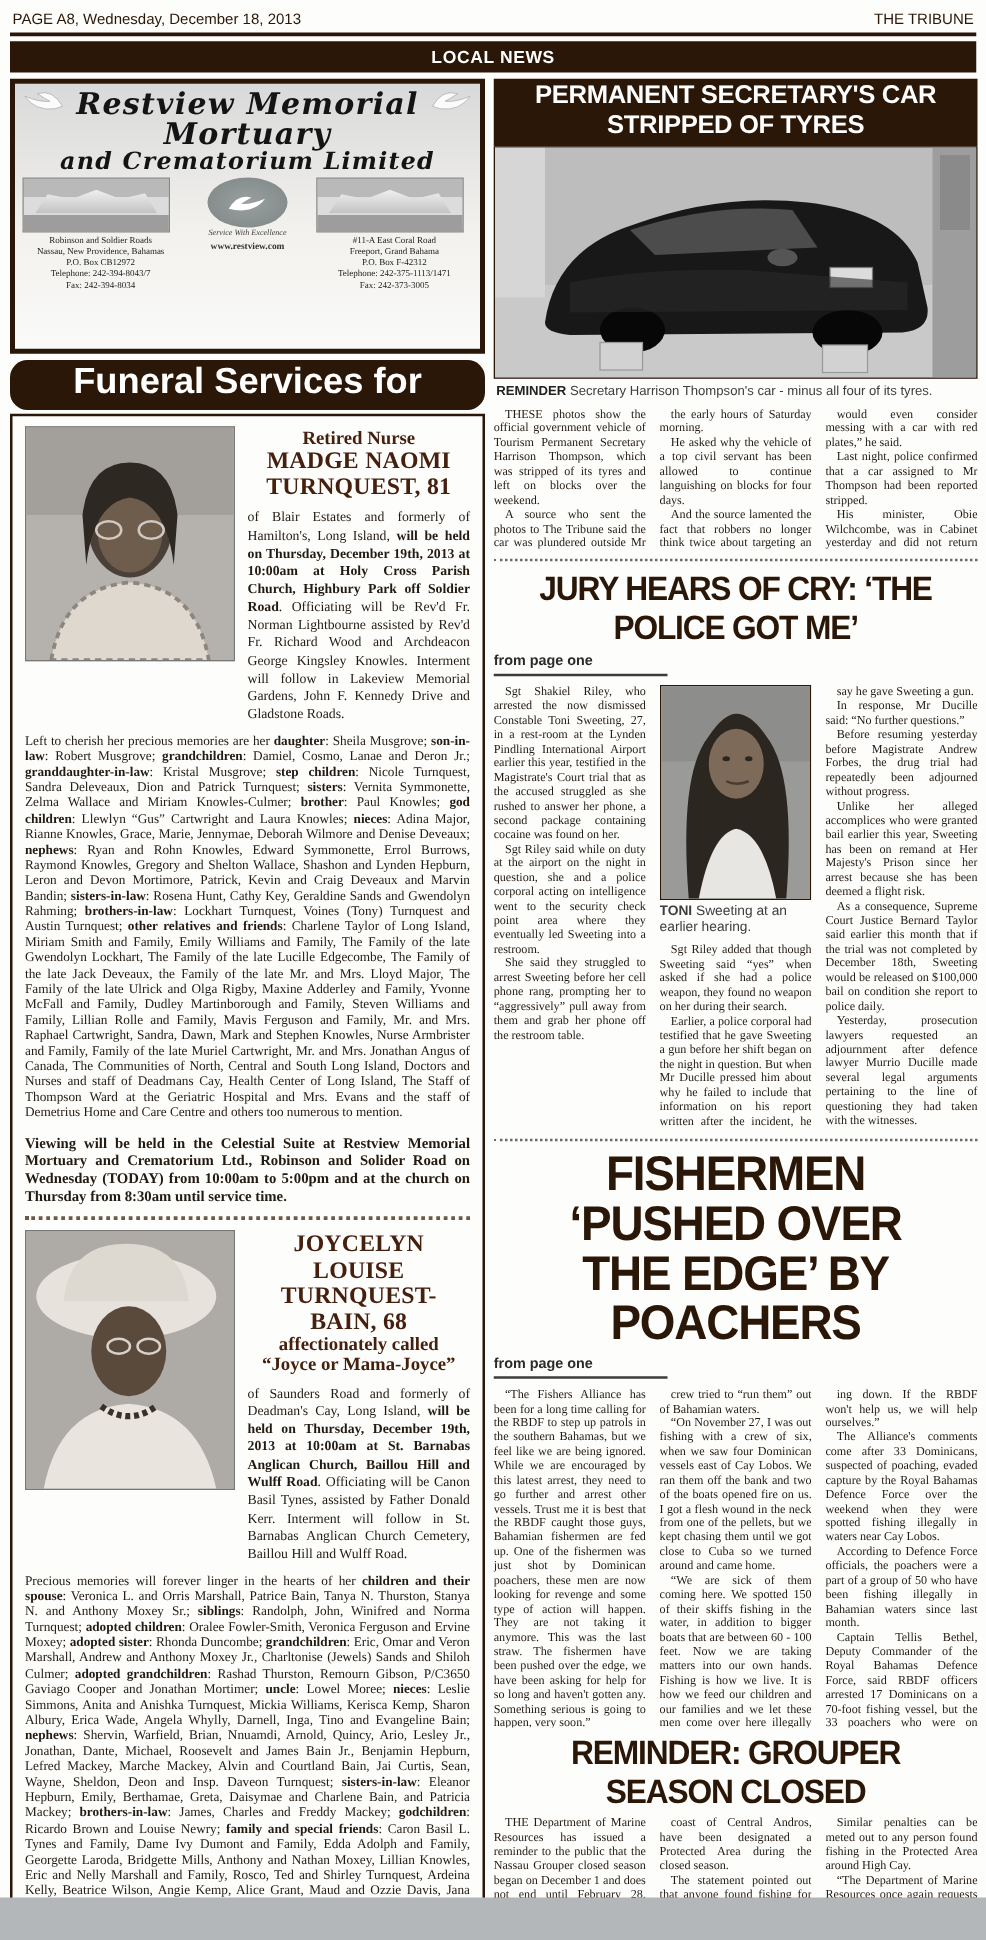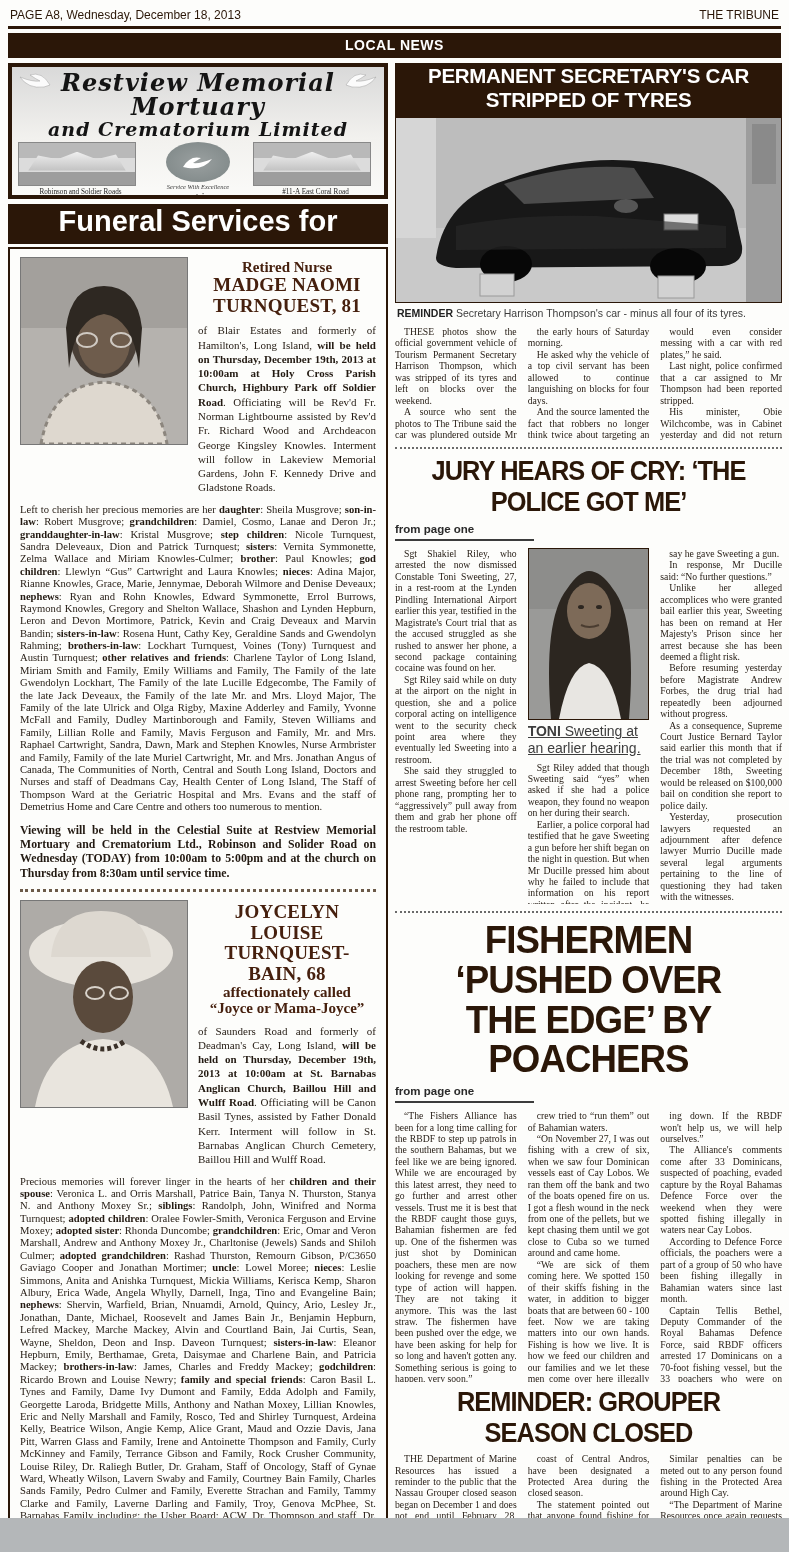--- a/index.html
+++ b/index.html
@@ -17,21 +17,21 @@
   .section-bar { background:#2b1708; color:#fff; text-align:center;
     font-family:"Liberation Sans", sans-serif; font-weight:bold; font-size:14px;
     letter-spacing:.5px; padding:4px 0 5px; margin-top:4px; }
 
   .cols { display:flex; gap:7px; margin-top:5px; }
   .left-col { width:380px; flex:none; }
   .right-col { width:387px; flex:none; }
 
   
   .ad-box { border:4px solid #2b1708; background:linear-gradient(180deg,#d9d9d9,#f2f1ee 55%,#fafaf8);
-    height:136px; overflow:hidden; position:relative; padding:4px 6px 0; }
+    height:220px; overflow:hidden; position:relative; padding:4px 6px 0; }
   .ad-title { text-align:center; font-family:"DejaVu Serif", serif; font-style:italic;
     font-weight:bold; color:#141414; line-height:1.02; }
   .ad-title .l1 { font-size:24px; letter-spacing:1px; }
   .ad-title .l2 { font-size:19px; letter-spacing:1px; }
   .ad-dove { position:absolute; top:2px; width:34px; height:22px; opacity:.9; }
   .ad-dove.right { right:6px; } .ad-dove.left { left:6px; transform:scaleX(-1); }
   .ad-mid { display:flex; justify-content:flex-end; align-items:flex-start; margin-top:3px; }
   .ad-photo { width:118px; height:44px; border:1px solid #888;
     background:linear-gradient(180deg,#b9b9b9 0 35%,#dcdcdc 35% 70%,#9d9d9d 70%); position:relative; }
   .ad-photo:before { content:""; position:absolute; left:8%; top:20%; width:84%; height:45%;
@@ -39,21 +39,21 @@
   .ad-center { width:110px; text-align:center; }
   .ad-oval { width:64px; height:40px; margin:0 auto; border-radius:50%;
     background:radial-gradient(#9aa0a0,#7c8585); display:flex; align-items:center; justify-content:center; }
   .ad-logo-text { font-size:6.5px; font-style:italic; color:#3a3a3a; margin-top:1px; }
   .ad-site { font-size:7.5px; font-weight:bold; color:#333; margin-top:2px; }
   .ad-addr { font-size:7.2px; line-height:1.25; text-align:center; width:125px; color:#222; margin-top:2px; }
 
   
   .funeral-banner { background:#2b1708; color:#fff; text-align:center;
     font-family:"Liberation Sans", sans-serif; font-weight:bold; font-size:29px;
-    padding:1px 0 6px; margin-top:5px; }
+    padding:1px 0 6px; margin-top:5px;border-radius:14px; }
   .obit-box { border:2px solid #2b1708; border-bottom-width:7px; margin-top:3px;
     padding:8px 10px 6px; height:1460px; overflow:hidden; background:#fdfdfb; }
   .obit-head { display:flex; gap:10px; }
   .obit-photo { width:168px; flex:none; border:1px solid #777; background:#b9b9b9; overflow:hidden; }
   .p1 { height:188px; } .p2 { height:208px; }
   .obit-right { flex:1; }
   .obit-title { text-align:center; color:#46200e; font-weight:bold; line-height:1.08; margin-top:2px; }
   .obit-title .pre { font-size:15px; }
   .obit-title .name { font-size:19px; letter-spacing:.2px; }
   .obit-title .sub { font-size:15px; }
@@ -76,22 +76,22 @@
   .headline { color:#2b1708; font-family:"Liberation Sans", sans-serif; font-weight:bold;
     text-align:center; letter-spacing:-1px; transform:scaleX(.94); transform-origin:center; }
   .jury-headline { font-size:27px; margin:7px 0 1px; }
   .fish-headline { font-size:39px; line-height:1.02; margin:4px 0 2px; }
   .grouper-headline { font-size:27px; margin:5px 0 4px; }
   .kicker { font-family:"Liberation Sans", sans-serif; font-weight:bold; font-size:11.5px;
     color:#2a2a2a; border-bottom:2px solid #3c3c3c; display:inline-block;
     padding:0 60px 4px 0; margin:2px 0 7px; }
   .jury-cols { height:356px; }
   .jury-photo { height:172px; margin-bottom:3px; }
-  .mid-cap { font-family:"Liberation Sans", sans-serif; font-size:14px; color:#3d3d3d;
-    line-height:1.2; margin:2px 0 5px; text-align:left; text-indent:0;text-decoration:underline; }
+  .mid-cap { font-family:"Liberation Sans", sans-serif; font-size:11px; color:#3d3d3d;
+    line-height:1.2; margin:2px 0 5px; text-align:left; text-indent:0; }
   .fish-cols { height:272px; }
   .grp-cols { height:122px; }
   .sep-art { border-top:2px dotted #6a6a6a; margin:7px 0; }
 
   .bottom-gray { position:absolute; left:0; bottom:0; width:789px; height:34px; background:#b4b7b9; }
 
   svg { display:block; }
 </style>
 </head>
 <body>
@@ -277,22 +277,22 @@
             </div>
             <div class="mid-cap"><b>TONI</b> Sweeting at an earlier hearing.</div>
             <div>
                 <p>Sgt Riley added that though Sweeting said “yes” when asked if she had a police weapon, they found no weapon on her during their search.</p>
                 <p>Earlier, a police corporal had testified that he gave Sweeting a gun before her shift began on the night in question. But when Mr Ducille pressed him about why he failed to include that information on his report written after the incident, he said “the prosecution” told him to</p>
               </div>
           </div>
           <div class="art-col">
               <p>say he gave Sweeting a gun.</p>
               <p>In response, Mr Ducille said: “No further questions.”</p>
+              <p>Before resuming yesterday before Magistrate Andrew Forbes, the drug trial had repeatedly been adjourned without progress.</p>
               <p>Unlike her alleged accomplices who were granted bail earlier this year, Sweeting has been on remand at Her Majesty's Prison since her arrest because she has been deemed a flight risk.</p>
-              <p>Before resuming yesterday before Magistrate Andrew Forbes, the drug trial had repeatedly been adjourned without progress.</p>
               <p>As a consequence, Supreme Court Justice Bernard Taylor said earlier this month that if the trial was not completed by December 18th, Sweeting would be released on $100,000 bail on condition she report to police daily.</p>
               <p>Yesterday, prosecution lawyers requested an adjournment after defence lawyer Murrio Ducille made several legal arguments pertaining to the line of questioning they had taken with the witnesses.</p>
               <p>Sweeting is, therefore, expected to be granted bail when she goes before Justice Turner on Thursday.</p>
             </div>
         </div>
       </div>
 
       <div class="sep-art"></div>
 
       <div>

